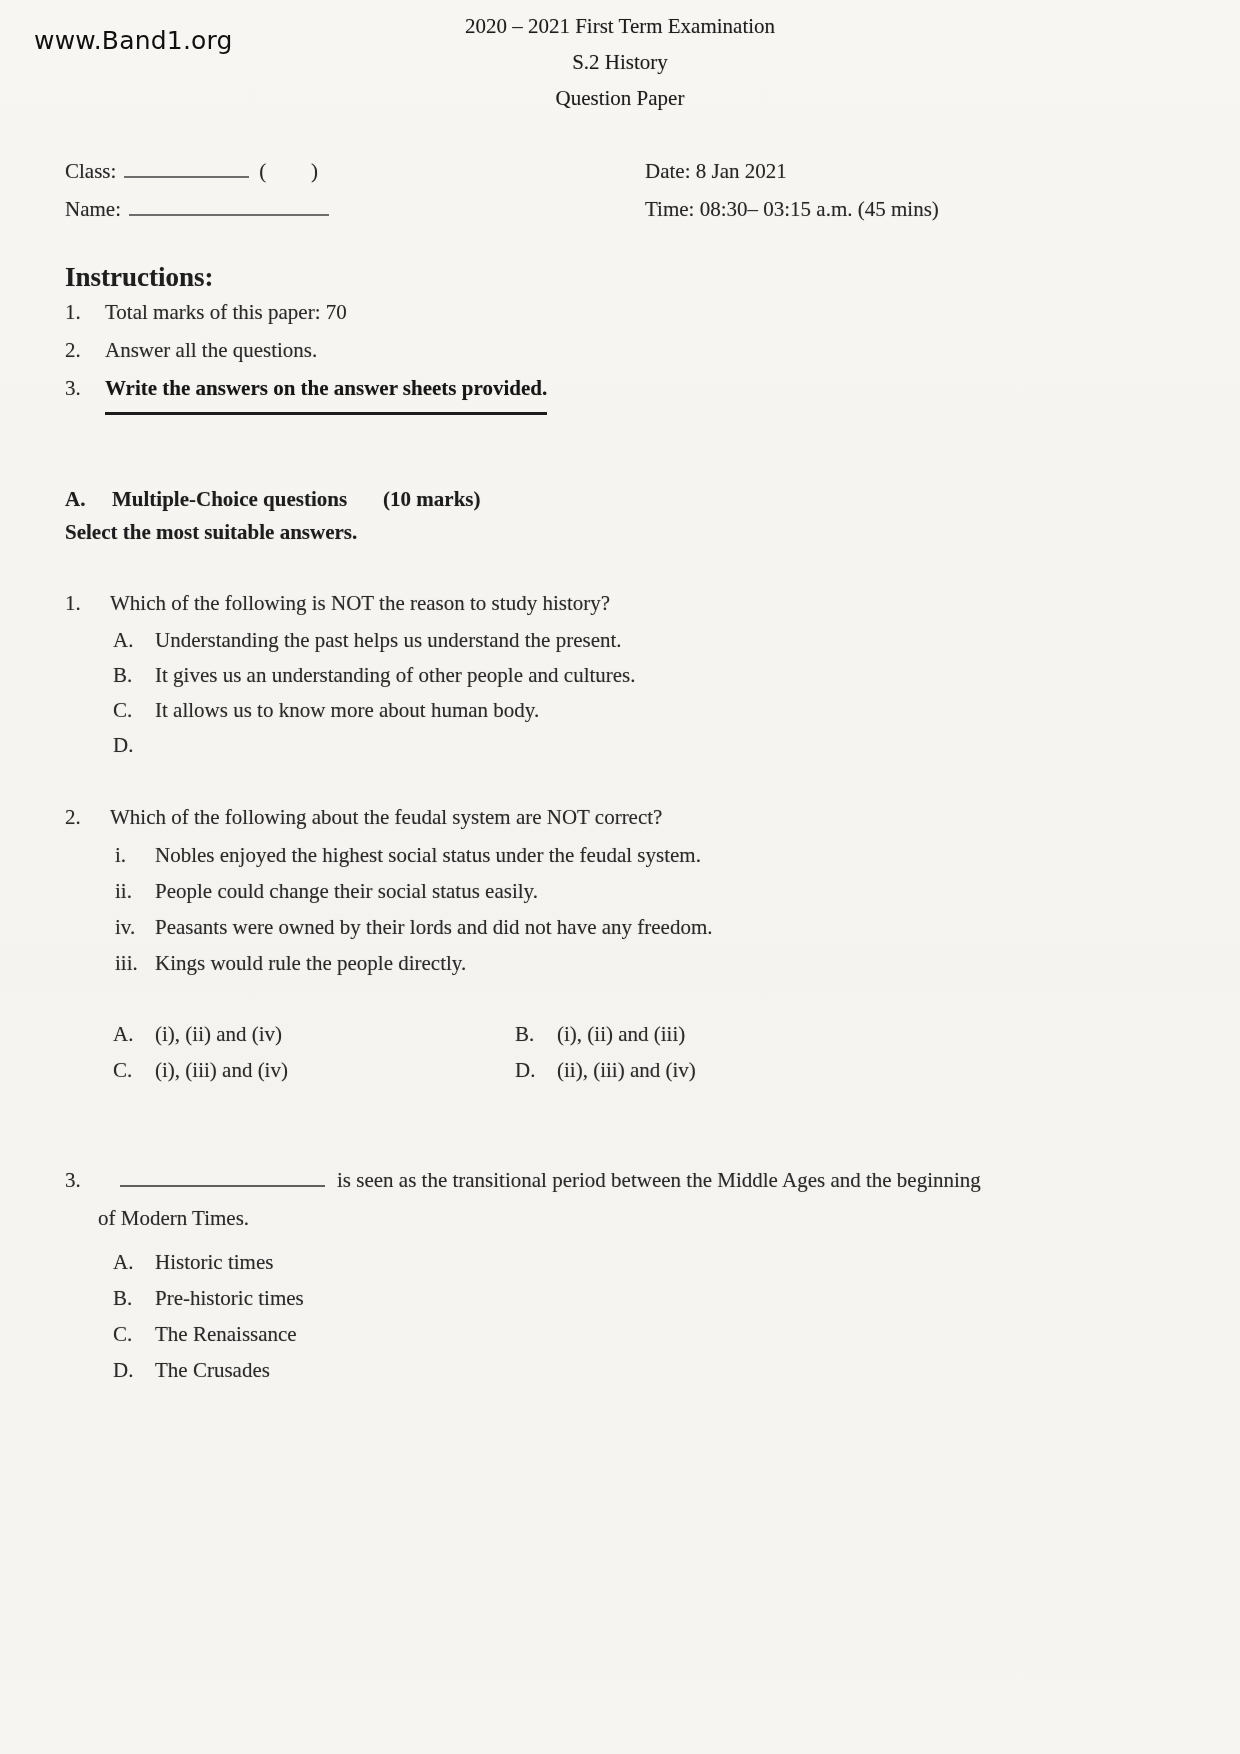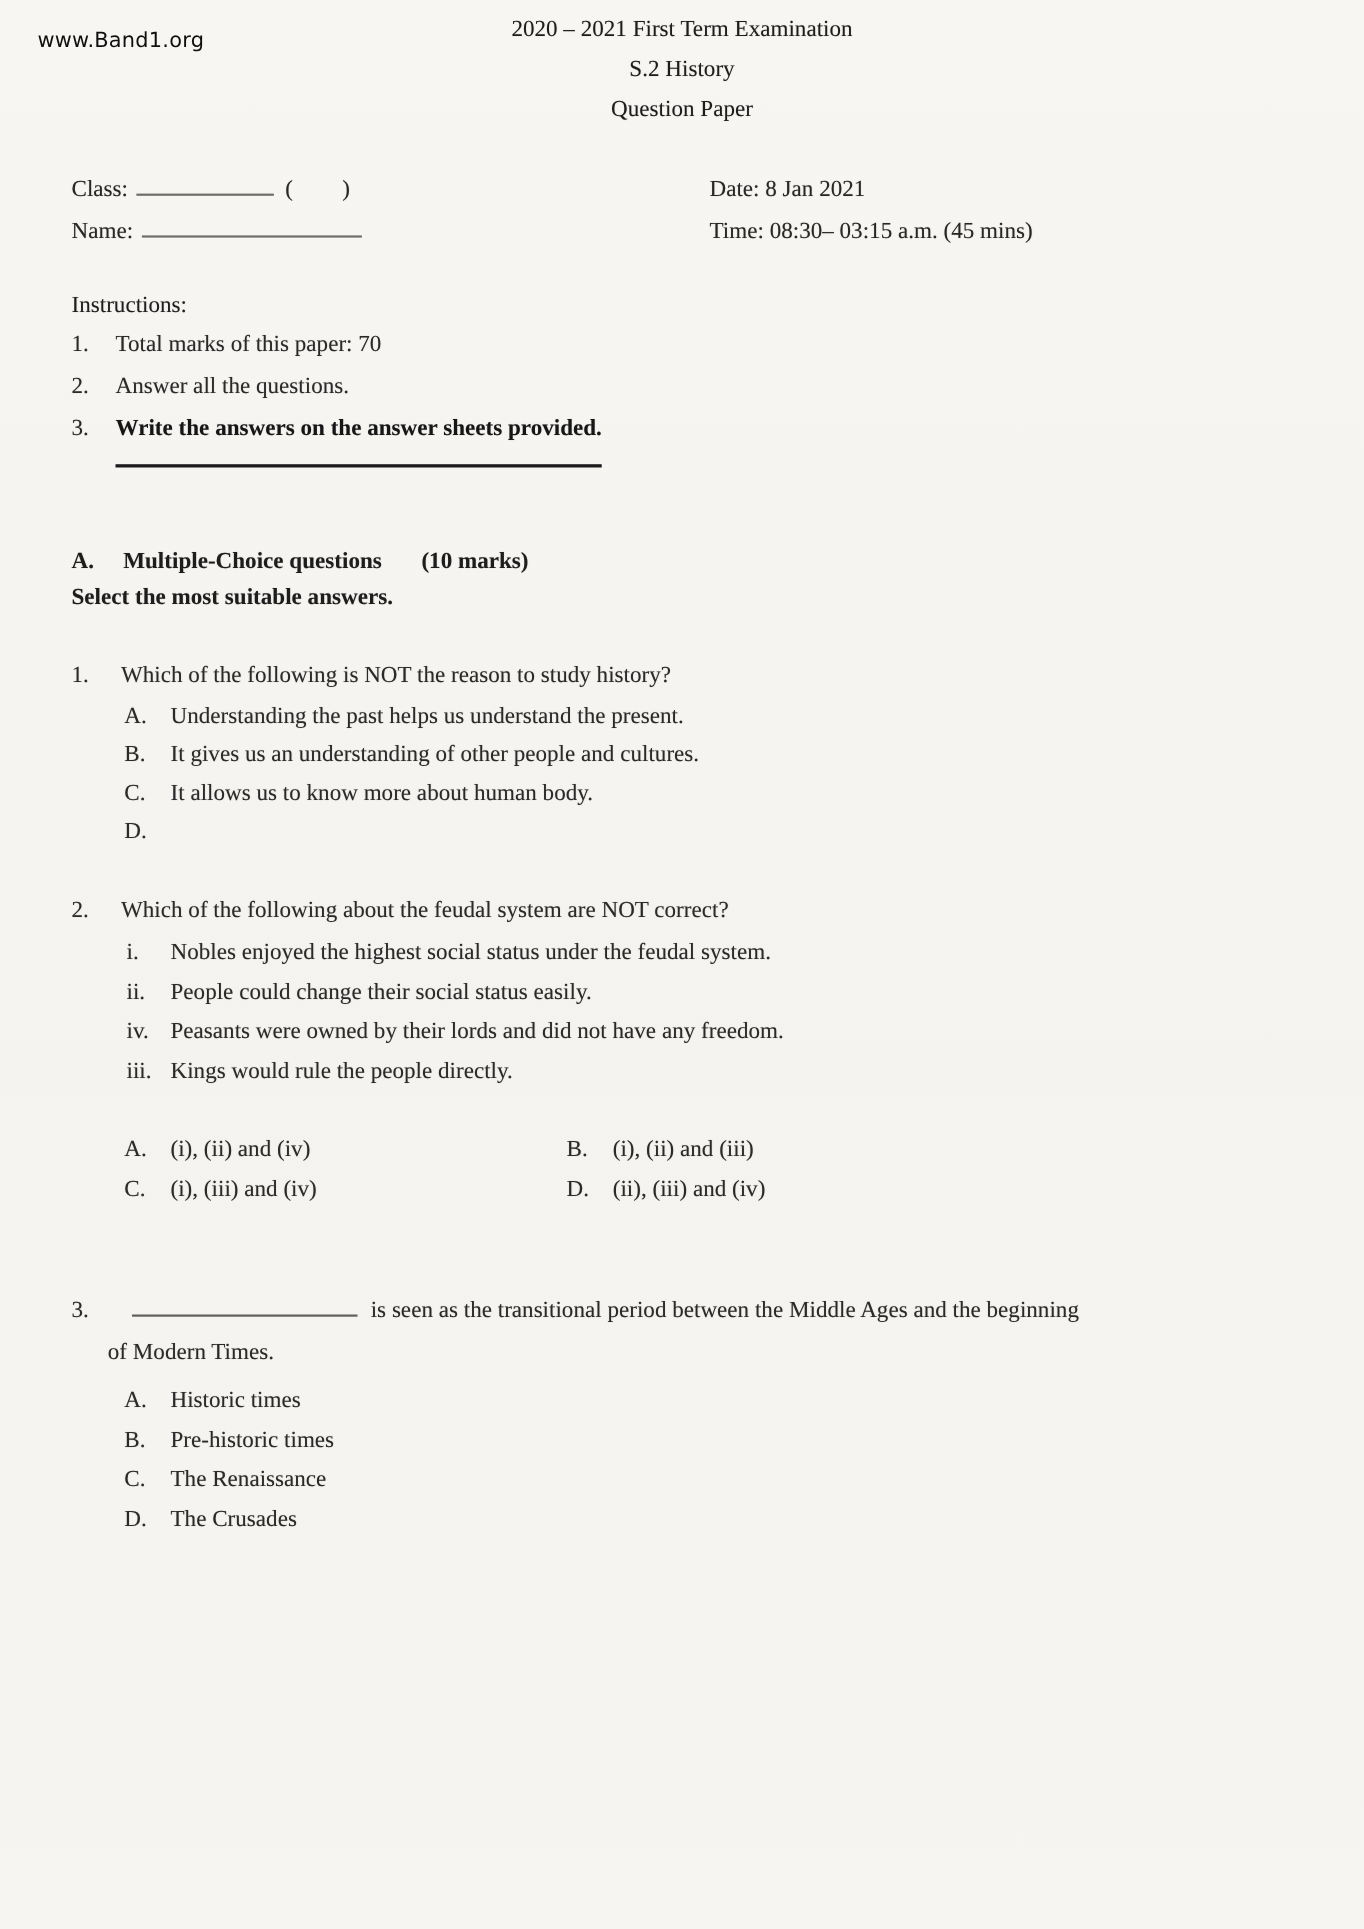--- a/index.html
+++ b/index.html
@@ -12,42 +12,42 @@
     position:relative;
     width:1240px; height:1754px;
     background:linear-gradient(180deg,#f7f6f3 0%,#f4f3ef 55%,#f6f5f1 100%);
     color:#242424;
     overflow:hidden;
     text-shadow:0 0 1px rgba(70,70,70,.38);
   }
   .watermark {
     position:absolute; left:34px; top:26px;
     font-family:"DejaVu Sans","Liberation Sans",sans-serif;
-    font-size:19px; color:#101010; letter-spacing:.2px;
+    font-size:25px; color:#101010; letter-spacing:.2px;
     text-shadow:none;
   }
   .header { padding-top:8px; text-align:center; }
   .h-line { font-size:21px; font-weight:normal; line-height:36px; color:#1d1d1d; }
 
   .content { padding-left:65px; padding-right:60px; }
 
   .info-row { display:flex; margin-top:36px; }
   .info-left { width:575px; }
   .info-right { padding-left:5px; }
   .field-row, .info-right div { font-size:21px; line-height:38px; color:#272727; }
   .uline { display:inline-block; border-bottom:2px solid #6d6d6d; height:20px; vertical-align:baseline; margin-left:8px; }
   .name-line  { width:200px; }
   .class-line { width:125px; }
   .parens { white-space:pre; margin-left:10px; letter-spacing:1px; }
 
   .instructions { margin-top:34px; }
-  .ins-heading { font-size:21px; font-weight:normal; line-height:30px; color:#1e1e1e; }
+  .ins-heading { font-size:27px; font-weight:bold; line-height:30px; color:#1e1e1e; }
   .ins-item { display:flex; font-size:21px; line-height:35px; margin-top:3px; color:#2a2a2a; }
   .ins-item .num { width:40px; flex:none; }
-  .ins-item .txt.strong { font-weight:bold; border-bottom:3px solid #1c1c1c; padding-bottom:16px; color:#161616; }
+  .ins-item .txt.strong { font-weight:bold; border-bottom:3px solid #1c1c1c; padding-bottom:6px; color:#161616; }
 
   .section-heading { margin-top:72px; font-size:21px; font-weight:bold; color:#1d1d1d; display:flex; }
   .section-heading .label { width:47px; flex:none; }
   .section-heading .marks { margin-left:36px; }
   .section-subtitle { margin-top:8px; font-size:21px; font-weight:bold; color:#1d1d1d; }
 
   .question { margin-top:42px; }
   .q-line { display:flex; font-size:21px; line-height:32px; color:#2a2a2a; }
   .q-line .num { width:45px; flex:none; }
   .q-options { margin-left:48px; margin-top:4px; }

